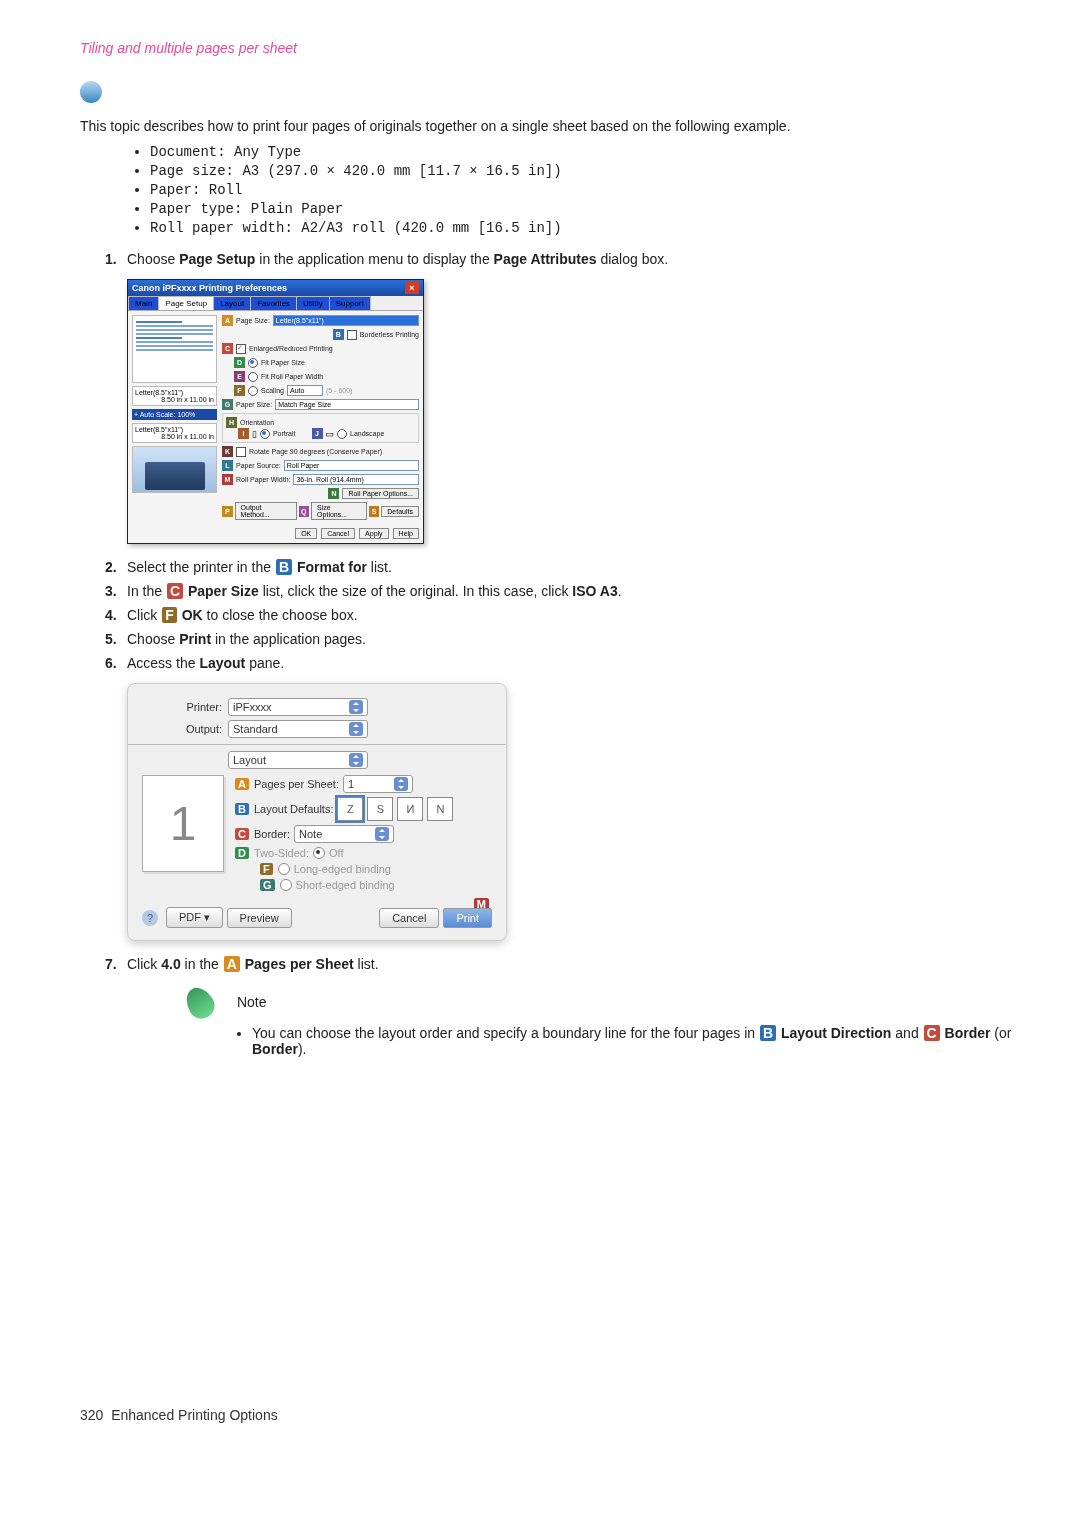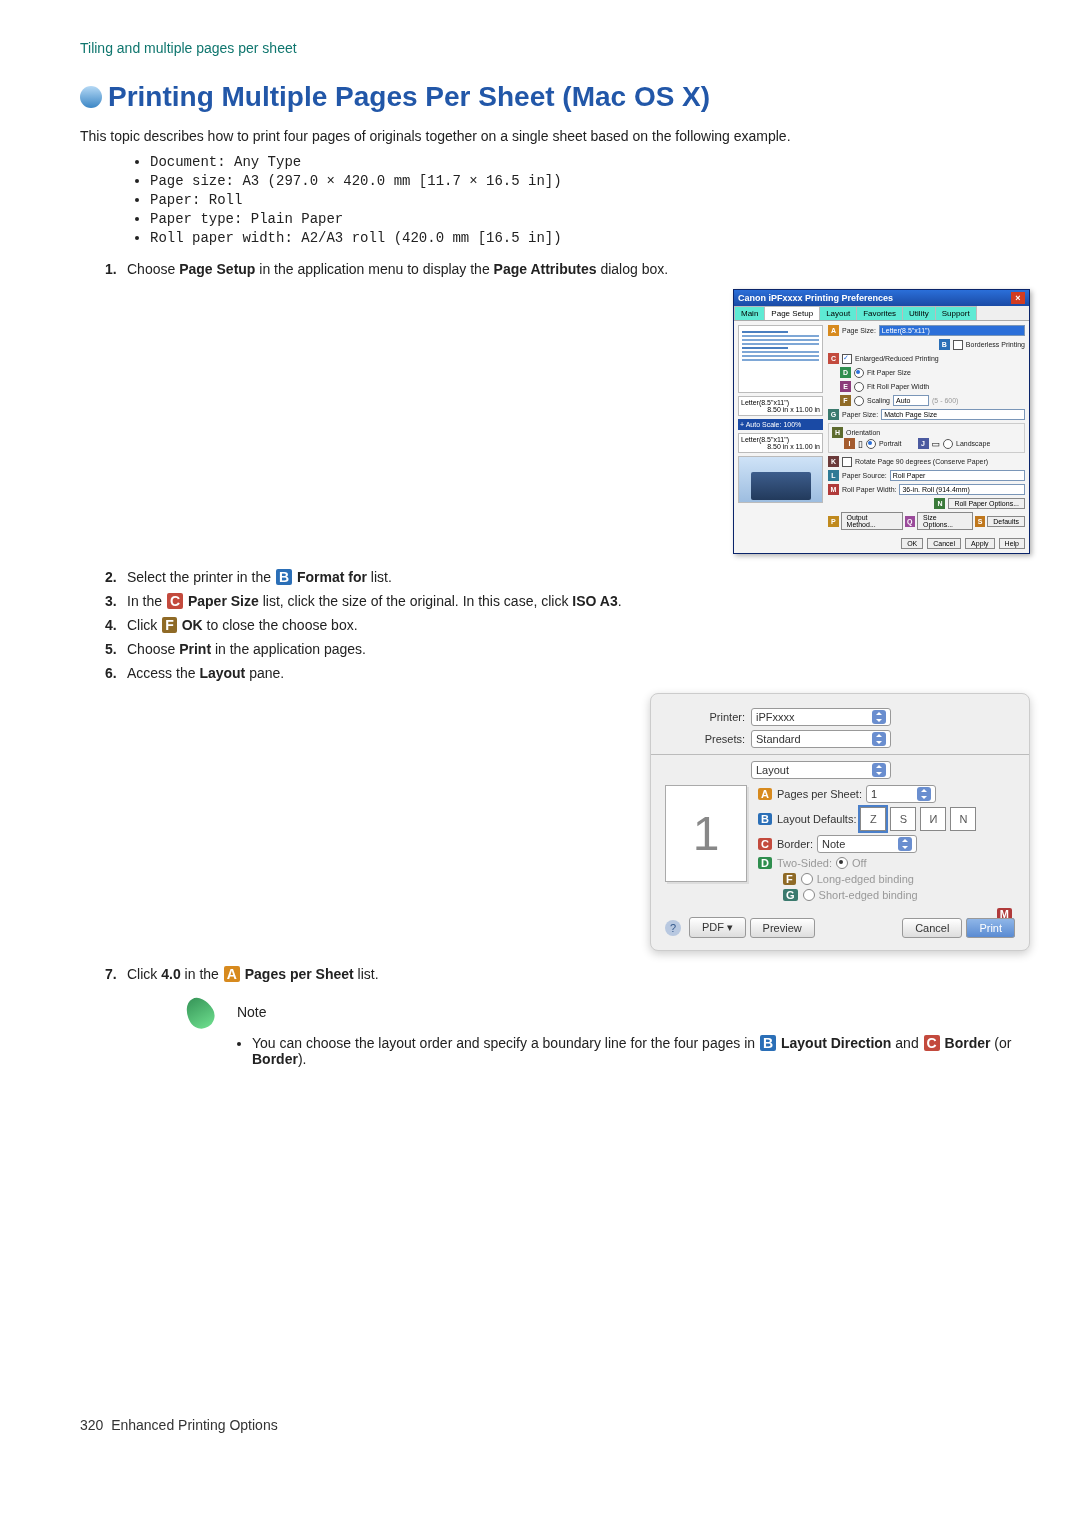--- a/index.html
+++ b/index.html
@@ -7,21 +7,22 @@
     font-size: 14px;
     color: #222;
     margin: 0;
     padding: 40px 50px 40px 80px;
     width: 1080px;
     box-sizing: border-box;
     background: #fff;
   }
   .breadcrumb {
     font-size: 14px;
-    color: #0f766e;
+    color: #ec4899;
+    font-style: italic;
   }
   .title-row {
     display: flex;
     align-items: center;
     margin-top: 25px;
     margin-bottom: 15px;
   }
   .title-icon {
     width: 22px;
     height: 22px;
@@ -76,21 +77,21 @@
   .lb-A { background: #d78a1e; } .lb-B { background: #2b6fb7; }
   .lb-C { background: #c34a3d; } .lb-D { background: #2f8e4e; }
   .lb-E { background: #8c3b7a; } .lb-F { background: #8f6a26; }
   .lb-G { background: #3b7a6e; } .lb-H { background: #5d6b2e; }
   .lb-I { background: #a45c2f; } .lb-J { background: #4b5aa0; }
   .lb-K { background: #6b3a3a; } .lb-L { background: #2e7a95; }
   .lb-M { background: #b03a3a; } .lb-N { background: #3a7a3a; }
   .lb-P { background: #c08a1e; } .lb-Q { background: #9b4b9b; }
   .lb-S { background: #c0781e; }
   .bold { font-weight: bold; }
-  .fig { display: flex; justify-content: flex-end; margin: 12px 0 15px 0; }
+  .fig { display: flex; justify-content: flex-start; margin: 12px 0 15px 0; }
 
   
   .win-dialog {
     width: 295px;
     border: 1px solid #0a246a;
     font-size: 8px;
     color: #000;
     box-shadow: 2px 2px 5px rgba(0,0,0,.3);
   }
   .win-titlebar {
@@ -115,21 +116,21 @@
   .win-tabs {
     display: flex;
     background: #efefef;
     border-bottom: 1px solid #aaa;
   }
   .win-tab {
     padding: 2px 6px;
     border: 1px solid #bbb;
     border-bottom: none;
     margin-right: -1px;
-    background: #5eead4;
+    background: #1d4ed8;
     font-size: 8px;
   }
   .win-tab.active { background: #fff; }
   .win-body {
     display: flex;
     background: #f4f4f4;
     padding: 4px;
   }
   .win-left {
     width: 85px;
@@ -264,21 +265,20 @@
     font-size:14px; color:#333;
   }
 </style>
 </head>
 <body>
 
 <div class="breadcrumb">Tiling and multiple pages per sheet</div>
 
 <div class="title-row">
   <span class="title-icon"></span>
-  <h1>Printing Multiple Pages Per Sheet (Mac OS X)</h1>
 </div>
 
 <div class="intro">This topic describes how to print four pages of originals together on a single sheet based on the following example.</div>
 
 <ul class="specs">
   <li>Document:  Any Type</li>
   <li>Page size:  A3 (297.0 × 420.0 mm [11.7 × 16.5 in])</li>
   <li>Paper:  Roll</li>
   <li>Paper type:  Plain Paper</li>
   <li>Roll paper width:  A2/A3 roll (420.0 mm [16.5 in])</li>
@@ -448,21 +448,21 @@
     <div class="fig">
       <div class="mac-dialog">
         <div class="mac-row">
           <span class="mac-label">Printer:</span>
           <span class="mac-select">
               <span>iPFxxxx</span>
               <span class="mac-arrow"></span>
             </span>
         </div>
         <div class="mac-row">
-          <span class="mac-label">Presets:</span>
+          <span class="mac-label">Output:</span>
           <span class="mac-select">
               <span>Standard</span>
               <span class="mac-arrow"></span>
             </span>
         </div>
         <hr class="mac-hr">
         <div class="mac-row">
           <span class="mac-label"></span>
           <span class="mac-select">
               <span>Layout</span>

